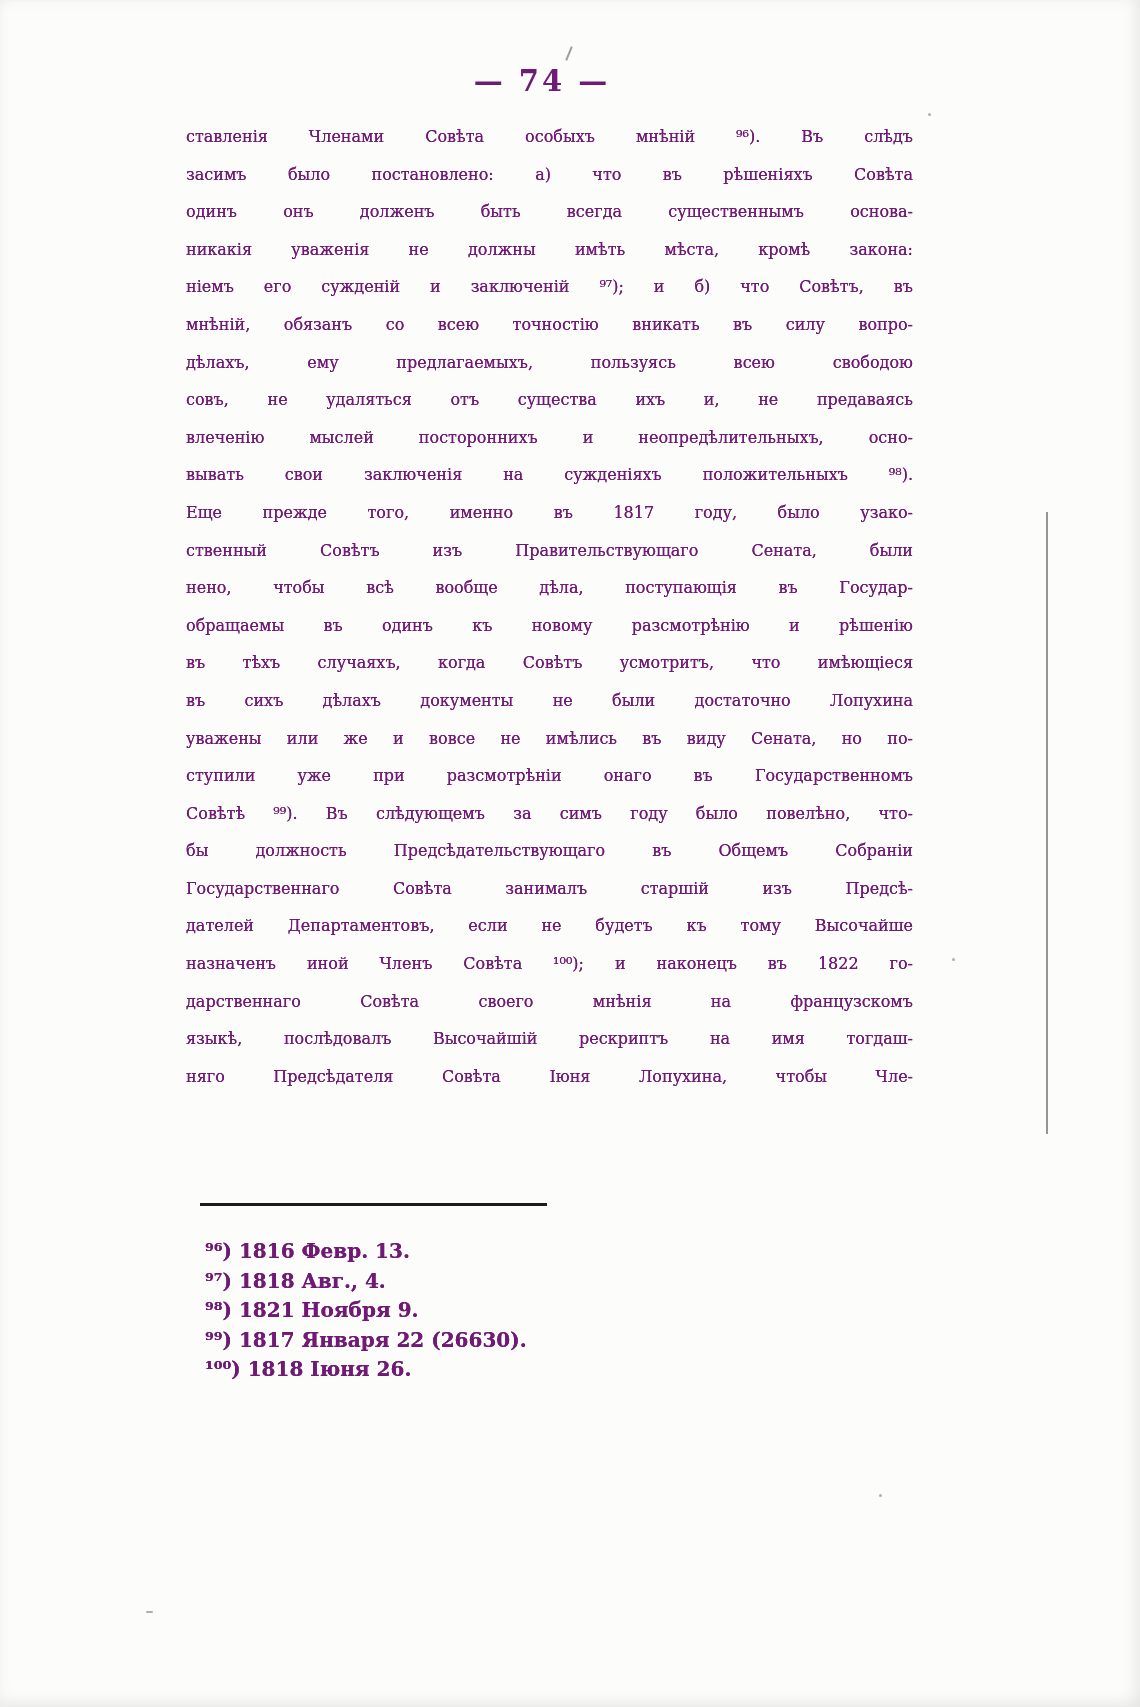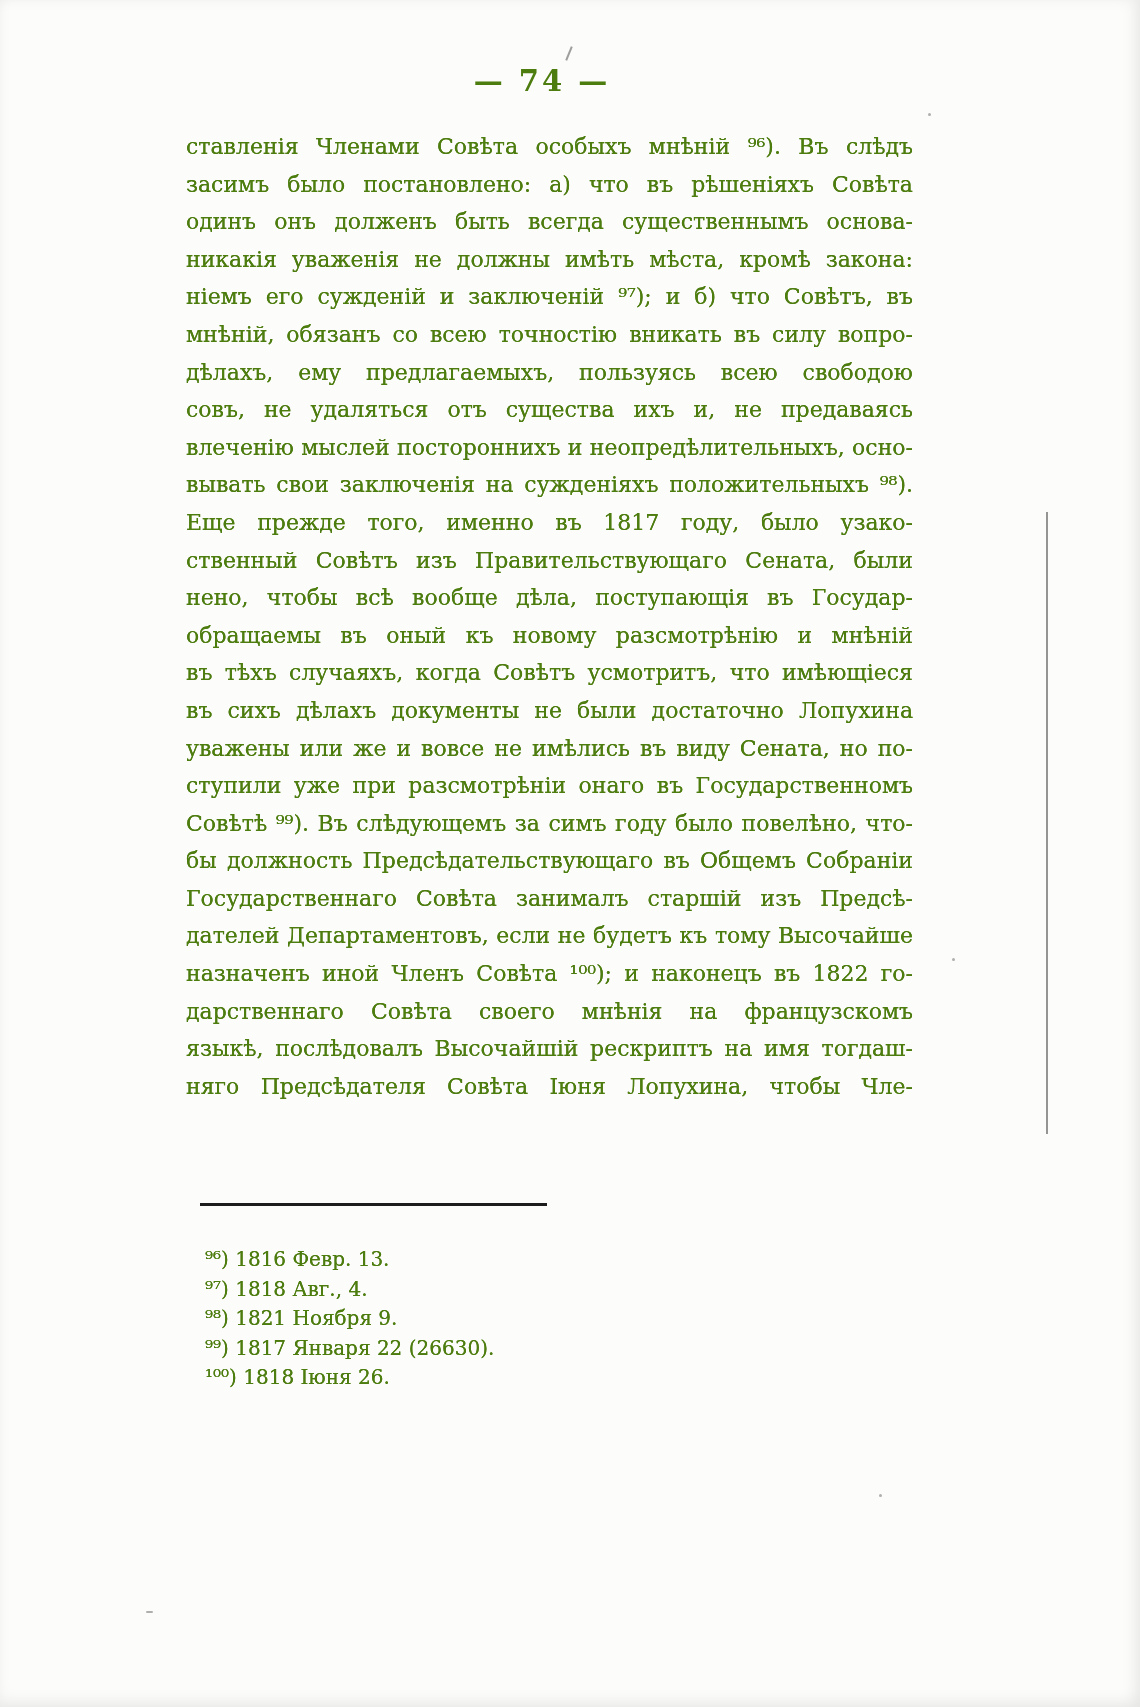--- a/index.html
+++ b/index.html
@@ -5,41 +5,41 @@
   html, body {
     margin: 0;
     padding: 0;
     background: #e9e9e6;
   }
   .page {
     position: relative;
     width: 1140px;
     height: 1707px;
     background: #fcfcfa;
-    color: #4d7c0f;
+    color: #701a75;
     font-family: "DejaVu Serif", "Liberation Serif", serif;
     overflow: hidden;
     box-shadow: inset -7px 0 14px rgba(0,0,0,0.05), inset 0 -8px 14px rgba(0,0,0,0.045);
   }
   .page-number {
     position: absolute;
     top: 64px;
     left: 0;
     width: 1084px;
     text-align: center;
     font-size: 29px;
     font-weight: bold;
     letter-spacing: 3px;
   }
   .body-text {
     position: absolute;
     left: 186px;
-    top: 128px;
+    top: 118px;
     width: 727px;
-    font-size: 22px;
+    font-size: 16px;
     line-height: 37.6px;
     text-shadow: 0 0 0.5px currentColor;
   }
   .line {
     height: 37.6px;
     overflow: hidden;
     text-align: justify;
     text-align-last: justify;
   }
   .footnote-rule {
@@ -49,24 +49,23 @@
     width: 347px;
     height: 3px;
     background: #1c1c1c;
   }
   .footnotes {
     position: absolute;
     left: 205px;
     top: 1237px;
     width: 500px;
     font-size: 20px;
-    font-weight: normal;
+    font-weight: bold;
     line-height: 29.5px;
     text-shadow: 0 0 0.4px currentColor;
-    margin-top: 8px;
   }
   .fn-line {
     height: 29.5px;
     overflow: hidden;
     white-space: nowrap;
   }
   
   .artifact { position: absolute; pointer-events: none; }
   .artifact-vline {
     left: 1046px; top: 512px; width: 2px; height: 622px;
@@ -97,21 +96,21 @@
     <div class="line">никакія уваженія не должны имѣть мѣста, кромѣ закона:</div>
     <div class="line">ніемъ его сужденій и заключеній ⁹⁷); и б) что Совѣтъ, въ</div>
     <div class="line">мнѣній, обязанъ со всею точностію вникать въ силу вопро-</div>
     <div class="line">дѣлахъ, ему предлагаемыхъ, пользуясь всею свободою</div>
     <div class="line">совъ, не удаляться отъ существа ихъ и, не предаваясь</div>
     <div class="line">влеченію мыслей постороннихъ и неопредѣлительныхъ, осно-</div>
     <div class="line">вывать свои заключенія на сужденіяхъ положительныхъ ⁹⁸).</div>
     <div class="line">Еще прежде того, именно въ 1817 году, было узако-</div>
     <div class="line">ственный Совѣтъ изъ Правительствующаго Сената, были</div>
     <div class="line">нено, чтобы всѣ вообще дѣла, поступающія въ Государ-</div>
-    <div class="line">обращаемы въ оный къ новому разсмотрѣнію и мнѣній</div>
+    <div class="line">обращаемы въ одинъ къ новому разсмотрѣнію и рѣшенію</div>
     <div class="line">въ тѣхъ случаяхъ, когда Совѣтъ усмотритъ, что имѣющіеся</div>
     <div class="line">въ сихъ дѣлахъ документы не были достаточно Лопухина</div>
     <div class="line">уважены или же и вовсе не имѣлись въ виду Сената, но по-</div>
     <div class="line">ступили уже при разсмотрѣніи онаго въ Государственномъ</div>
     <div class="line">Совѣтѣ ⁹⁹). Въ слѣдующемъ за симъ году было повелѣно, что-</div>
     <div class="line">бы должность Предсѣдательствующаго въ Общемъ Собраніи</div>
     <div class="line">Государственнаго Совѣта занималъ старшій изъ Предсѣ-</div>
     <div class="line">дателей Департаментовъ, если не будетъ къ тому Высочайше</div>
     <div class="line">назначенъ иной Членъ Совѣта ¹⁰⁰); и наконецъ въ 1822 го-</div>
     <div class="line">дарственнаго Совѣта своего мнѣнія на французскомъ</div>

